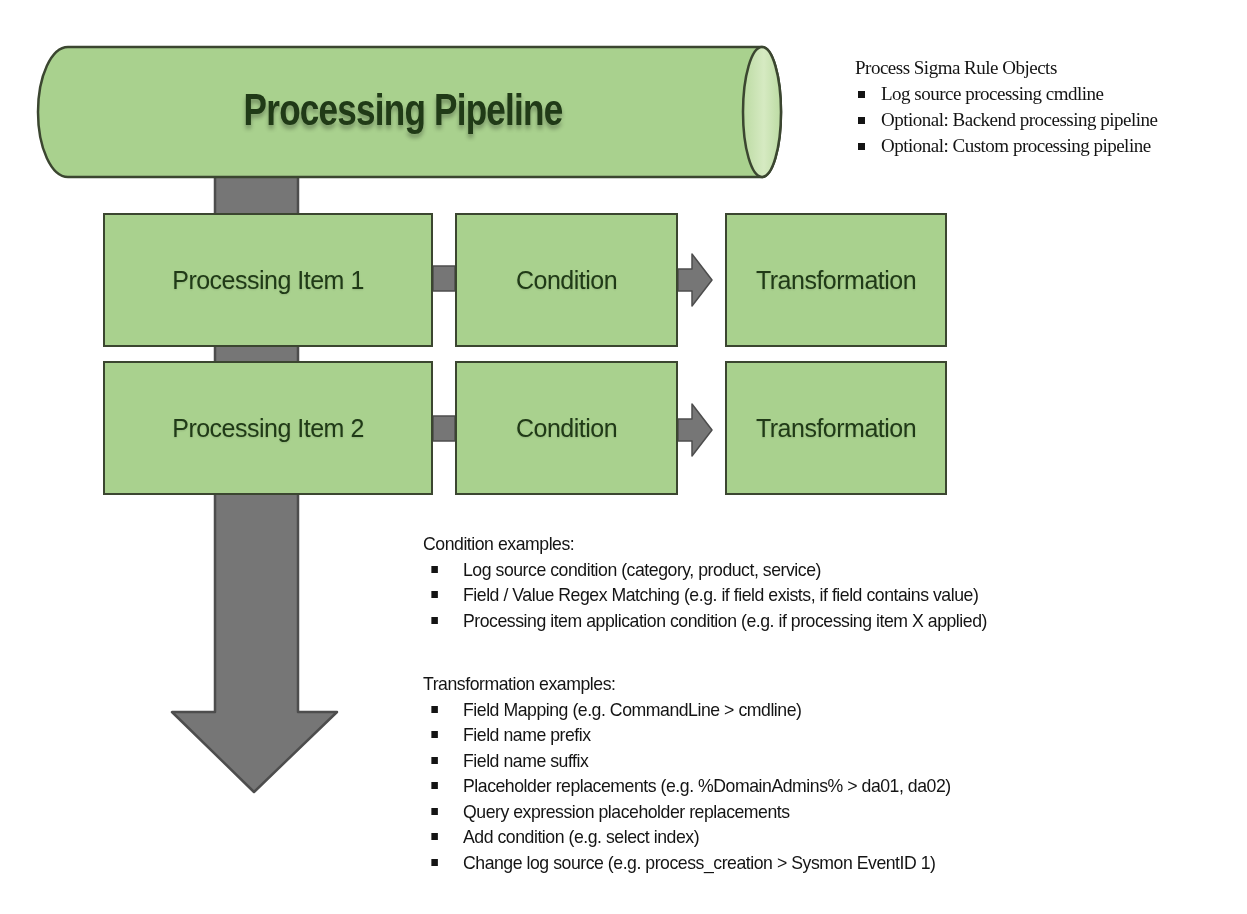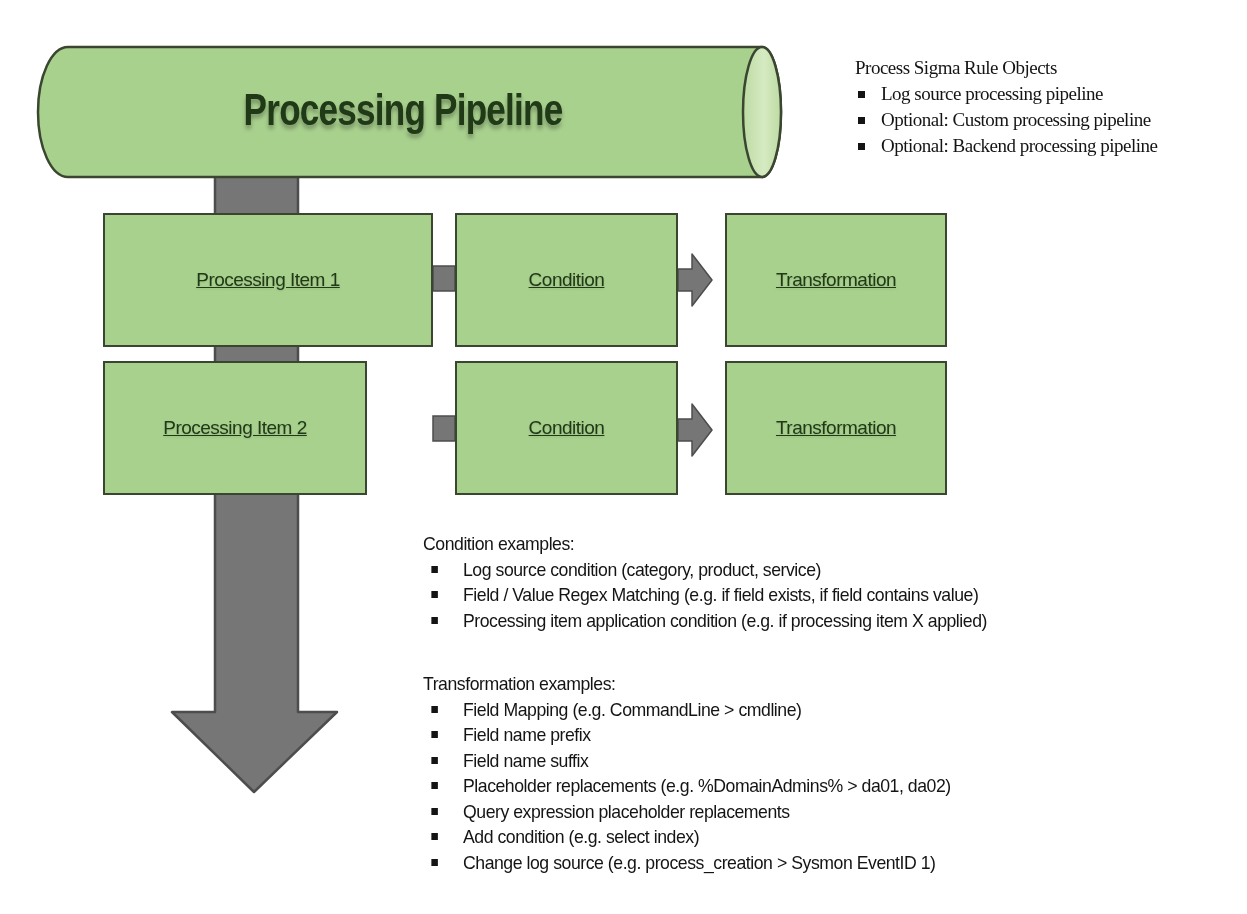--- a/index.html
+++ b/index.html
@@ -17,22 +17,22 @@
   .canvas{
     position:relative;width:1247px;height:914px;background:var(--bg);
     overflow:hidden;font-family:"Liberation Sans", sans-serif;color:var(--text-black);
   }
   svg.shapes{position:absolute;left:0;top:0;}
   .box{
     position:absolute;background:var(--green-fill);border:2px solid var(--outline-dark);
     display:flex;align-items:center;justify-content:center;box-sizing:border-box;
   }
   .box .lbl{
-    font-size:19px;letter-spacing:-0.5px;color:var(--text-green);
-    text-shadow:0 1px 2px rgba(0,0,0,0.12);white-space:nowrap;text-decoration:underline;
+    font-size:25px;letter-spacing:-0.5px;color:var(--text-green);
+    text-shadow:0 1px 2px rgba(0,0,0,0.12);white-space:nowrap;
   }
   .cyl-title{
     position:absolute;left:44px;top:84px;width:718px;text-align:center;
     font-size:45px;line-height:52px;font-weight:bold;letter-spacing:-1px;
     color:var(--text-green);transform:scaleX(0.78);
     text-shadow:0 4px 5px rgba(0,0,0,0.30);white-space:nowrap;
   }
   .note{
     position:absolute;font-size:19px;letter-spacing:-0.5px;line-height:26px;
     color:var(--text-black);white-space:nowrap;
@@ -76,44 +76,44 @@
   <div class="box" style="left:103px;top:213px;width:330px;height:134px;">
     <span class="lbl">Processing Item 1</span>
   </div>
   <div class="box" style="left:455px;top:213px;width:223px;height:134px;">
     <span class="lbl">Condition</span>
   </div>
   <div class="box" style="left:725px;top:213px;width:222px;height:134px;">
     <span class="lbl">Transformation</span>
   </div>
 
-  <div class="box" style="left:103px;top:361px;width:264px;height:134px;">
+  <div class="box" style="left:103px;top:361px;width:330px;height:134px;">
     <span class="lbl">Processing Item 2</span>
   </div>
   <div class="box" style="left:455px;top:361px;width:223px;height:134px;">
     <span class="lbl">Condition</span>
   </div>
   <div class="box" style="left:725px;top:361px;width:222px;height:134px;">
     <span class="lbl">Transformation</span>
   </div>
 
   <div class="note tight" style="left:855px;top:55px;font-family:Liberation Serif, serif;">
     <div class="note-title">Process Sigma Rule Objects</div>
     <div>
         <div class="bullet-row">
           <span class="sq"></span>
-          <span class="bt">Log source processing pipeline</span>
+          <span class="bt">Log source processing cmdline</span>
+        </div>
+        <div class="bullet-row">
+          <span class="sq"></span>
+          <span class="bt">Optional: Backend processing pipeline</span>
         </div>
         <div class="bullet-row">
           <span class="sq"></span>
           <span class="bt">Optional: Custom processing pipeline</span>
-        </div>
-        <div class="bullet-row">
-          <span class="sq"></span>
-          <span class="bt">Optional: Backend processing pipeline</span>
         </div>
       </div>
   </div>
 
   <div class="note examples" style="left:423px;top:531px;">
     <div class="note-title">Condition examples:</div>
     <div>
         <div class="bullet-row">
           <span class="sq"></span>
           <span class="bt">Log source condition (category, product, service)</span>

